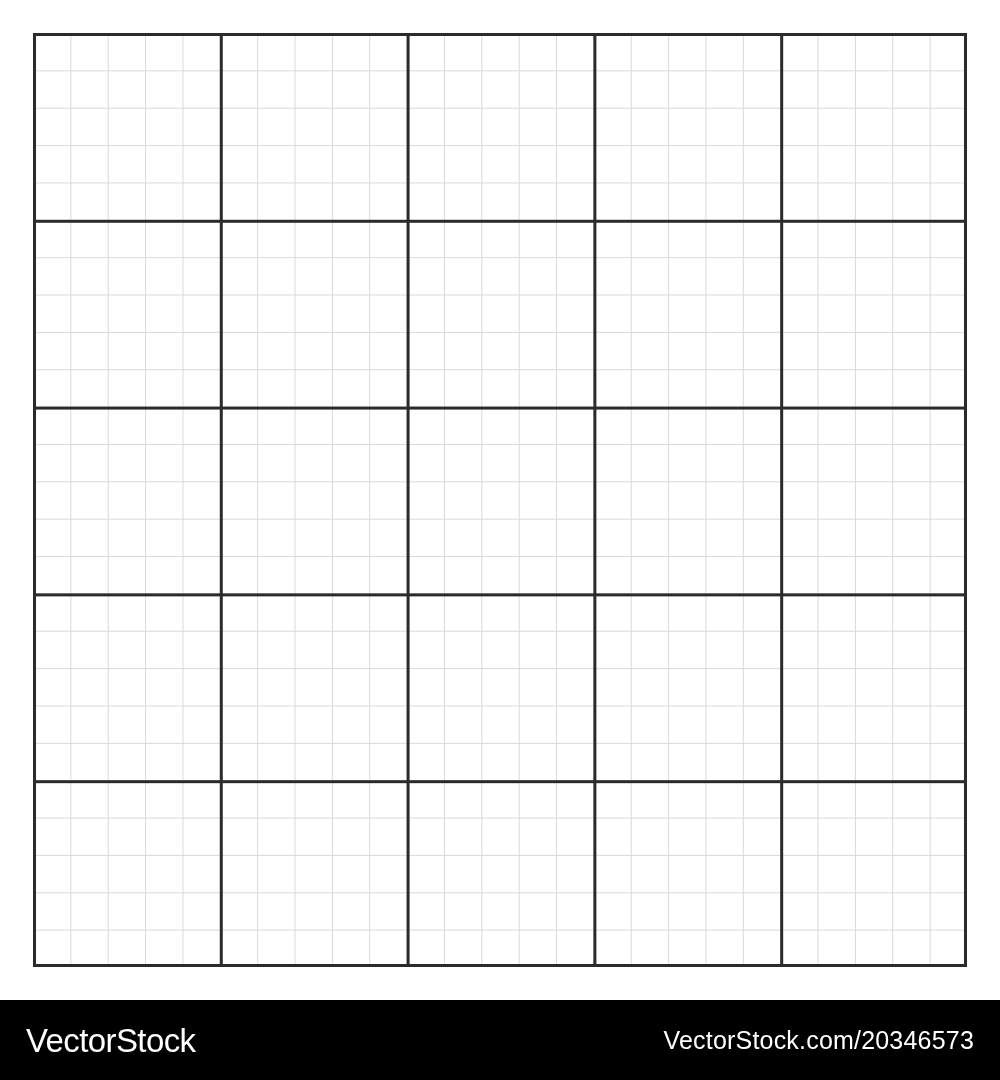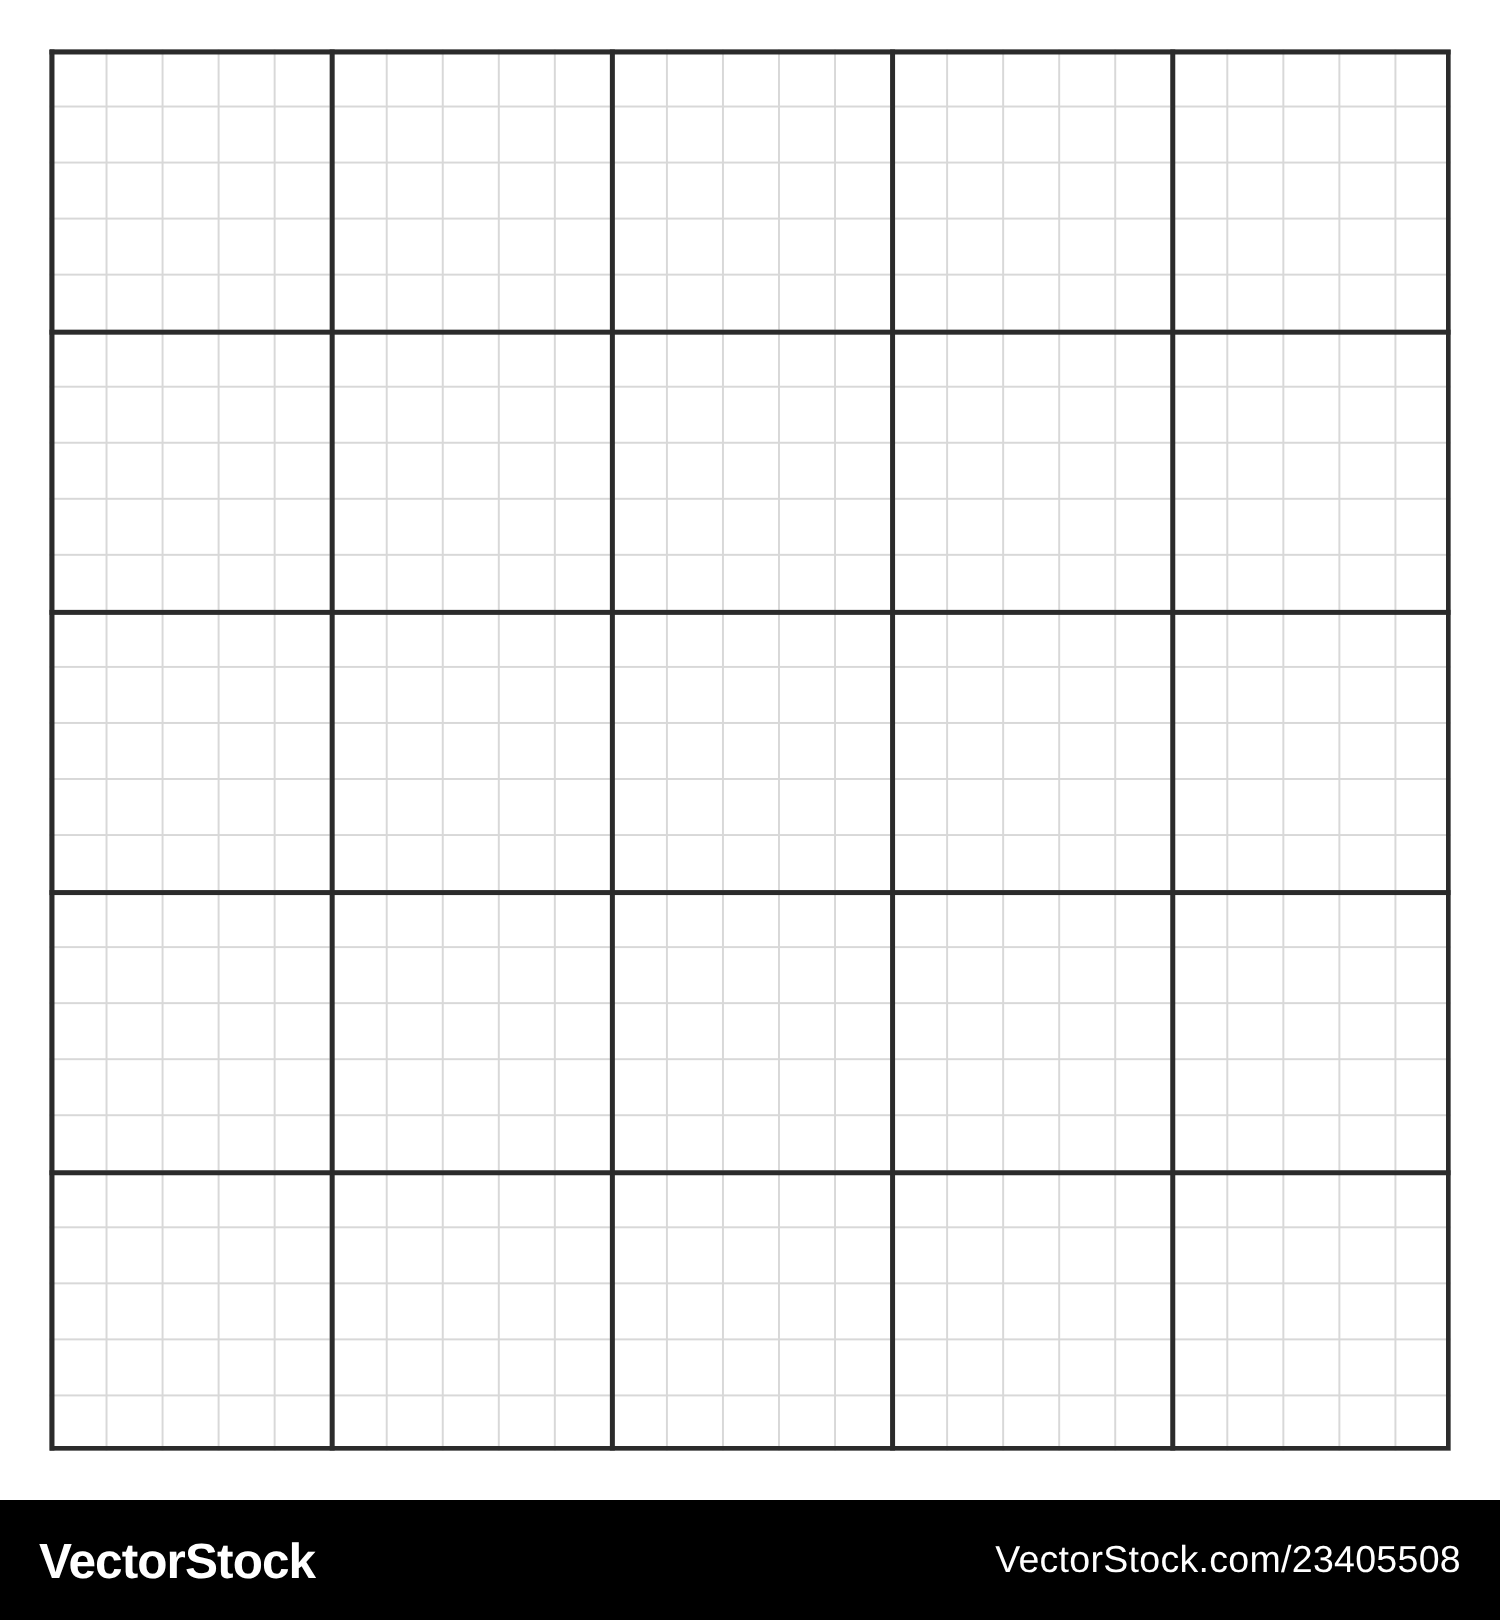--- a/index.html
+++ b/index.html
@@ -81,21 +81,21 @@
     display: flex;
     align-items: center;
     justify-content: space-between;
     box-sizing: border-box;
     padding: 0 26px;
   }
 
   #brand-logo {
     color: #ffffff;
     font-size: 33px;
-    font-weight: bold;
+    font-weight: normal;
     letter-spacing: -0.6px;
     line-height: 1;
     white-space: nowrap;
   }
 
   #footer-url {
     color: #ffffff;
     font-size: 25px;
     font-weight: normal;
     letter-spacing: 0.2px;
@@ -111,16 +111,16 @@
   <div id="paper-area" style="background: rgb(255, 255, 255);">
     <div id="grid-wrap">
       <div id="minor-grid" style="background-image: linear-gradient(to right, rgb(216, 216, 216) 1px, transparent 1px), linear-gradient(rgb(216, 216, 216) 1px, transparent 1px); background-size: 37.36px 37.36px;"></div>
       <div id="major-grid" style="background-image: linear-gradient(to right, rgb(43, 43, 43) 3px, transparent 3px), linear-gradient(rgb(43, 43, 43) 3px, transparent 3px); background-size: 186.8px 186.8px;"></div>
       <div id="grid-border" style="border: 3px solid rgb(43, 43, 43);"></div>
     </div>
   </div>
 
   <div id="footer-bar" style="background: rgb(0, 0, 0);">
     <div id="brand-logo" style="color: rgb(255, 255, 255);">VectorStock</div>
-    <div id="footer-url" style="color: rgb(255, 255, 255);">VectorStock.com/23405508</div>
+    <div id="footer-url" style="color: rgb(255, 255, 255);">VectorStock.com/20346573</div>
   </div>
 
 </div>
 
 </body></html>

